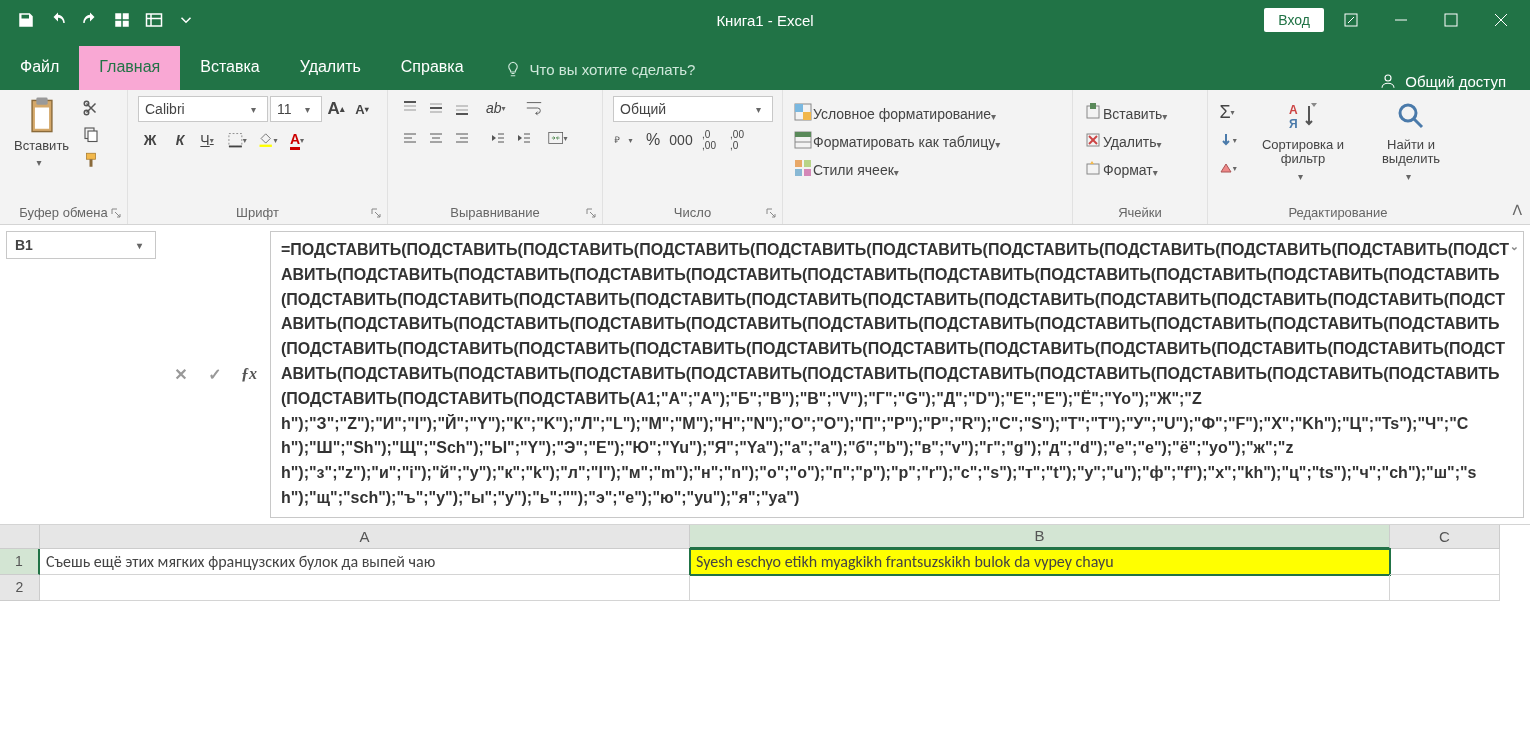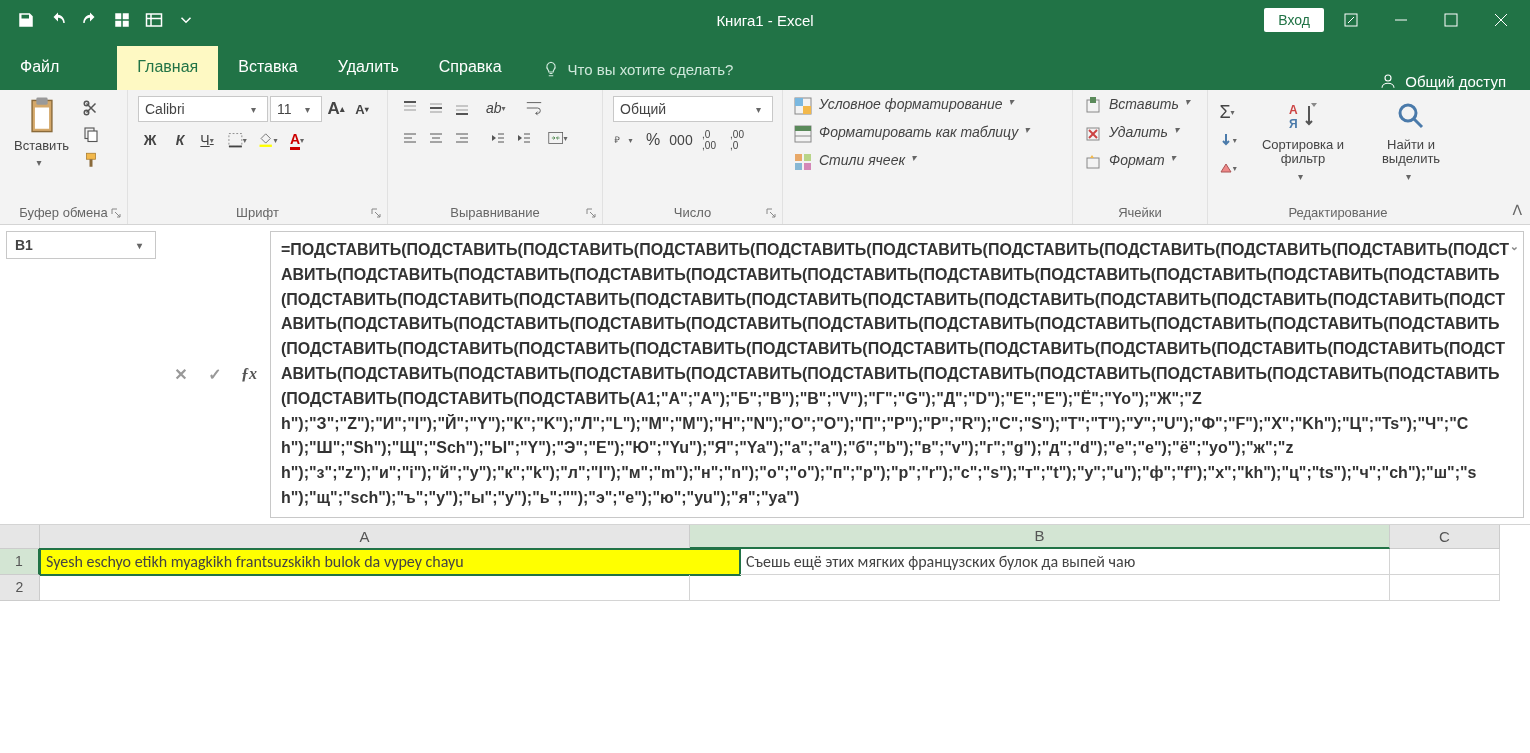--- a/index.html
+++ b/index.html
@@ -12,21 +12,21 @@
 .qat-btn svg { width:18px; height:18px; fill:#fff; }
 .title-center { position:absolute; left:50%; transform:translateX(-50%); white-space:nowrap; font-size:15px; }
 .title-right { margin-left:auto; display:flex; align-items:center; gap:4px; padding-right:6px; }
 .login-btn { background:#fff; color:#217346; padding:4px 14px; font-size:14px; border-radius:2px; cursor:pointer; }
 .win-btn { width:46px; height:30px; display:flex; align-items:center; justify-content:center; cursor:pointer; }
 .win-btn svg { width:14px; height:14px; stroke:#fff; fill:none; stroke-width:1; }
 
 
 .tabs { height:50px; background:#217346; display:flex; align-items:flex-end; padding-left:0; }
 .tab { padding:12px 20px 14px; color:#fff; font-size:16px; cursor:pointer; }
-.tab.active { background:#fef9c3; color:#217346;margin-left:38px; }
+.tab.active { background:#f9a8d4; color:#217346; }
 .tell-me { display:flex; align-items:center; gap:8px; color:#cfe8db; padding:12px 20px; font-size:15px; }
 .share { margin-left:auto; display:flex; align-items:center; gap:8px; color:#fff; padding:0 24px; font-size:15px; cursor:pointer; }
 
 
 .ribbon { height:135px; background:#f3f3f3; border-bottom:1px solid #d4d4d4; display:flex; position:relative; }
 .group { border-right:1px solid #e1e1e1; padding:6px 10px 4px; display:flex; flex-direction:column; position:relative; }
 .group-body { flex:1; display:flex; align-items:flex-start; gap:6px; }
 .group-label { text-align:center; font-size:13px; color:#666; padding-top:4px; position:relative; }
 .dlg-launch { position:absolute; right:2px; bottom:2px; width:14px; height:14px; cursor:pointer; }
 .dlg-launch svg { width:10px; height:10px; stroke:#888; fill:none; }
@@ -34,21 +34,21 @@
 .big-btn { display:flex; flex-direction:column; align-items:center; justify-content:flex-end; gap:4px; padding:2px 4px; cursor:pointer; font-size:13px; }
 .big-btn .ico { width:36px; height:36px; display:flex; align-items:center; justify-content:center; }
 .sm-btn { width:24px; height:24px; display:flex; align-items:center; justify-content:center; cursor:pointer; font-size:14px; }
 .sm-col { display:flex; flex-direction:column; gap:2px; }
 .sm-row { display:flex; align-items:center; gap:2px; }
 
 .combo { height:26px; border:1px solid #c8c8c8; background:#fff; display:flex; align-items:center; padding:0 6px; font-size:14px; cursor:pointer; }
 .combo .dd { margin-left:auto; }
 .dd { width:10px; font-size:10px; color:#666; }
 
-.menu-row { display:flex; align-items:flex-start; gap:6px; height:26px; cursor:pointer; font-size:14px; white-space:nowrap;font-style:italic; }
+.menu-row { display:flex; align-items:flex-end; height:26px; cursor:pointer; font-size:14px; white-space:nowrap; }
 .menu-row .ico-s { width:20px; height:20px; display:flex; align-items:center; justify-content:center; }
 
 .collapse { position:absolute; right:8px; bottom:6px; cursor:pointer; font-size:14px; color:#666; }
 
 
 .fbar-row { display:flex; border-bottom:1px solid #d4d4d4; background:#fff;font-weight:bold; }
 .name-box { width:150px; height:28px; border:1px solid #c8c8c8; margin:6px 4px 6px 6px; display:flex; align-items:center; padding:0 8px; font-size:14px; cursor:text; }
 .name-box .dd { margin-left:auto; cursor:pointer; }
 .fx-ctrls { display:flex; align-items:center; gap:0; padding:6px 4px; }
 .fx-btn { width:34px; height:28px; display:flex; align-items:center; justify-content:center; cursor:pointer; color:#999; font-size:16px; }
@@ -518,22 +518,22 @@
 <div class="grid-area">
   <div class="col-headers">
     <div class="corner"></div>
     <div class="col-h" style="width:650px">A</div>
     <div class="col-h sel" style="width:700px">B</div>
     <div class="col-h" style="width:110px">C</div>
   </div>
   <div class="grid-rows">
     <div class="g-row">
       <div class="row-h sel">1</div>
+      <div class="cell" style="width:650px">Съешь ещё этих мягких французских булок да выпей чаю</div>
       <div class="cell sel" style="width:700px">Syesh eschyo etikh myagkikh frantsuzskikh bulok da vypey chayu</div>
-      <div class="cell" style="width:650px">Съешь ещё этих мягких французских булок да выпей чаю</div>
       <div class="cell" style="width:110px"></div>
     </div>
     <div class="g-row">
       <div class="row-h">2</div>
       <div class="cell" style="width:650px"></div>
       <div class="cell" style="width:700px"></div>
       <div class="cell" style="width:110px"></div>
     </div>
   </div>
 </div>

